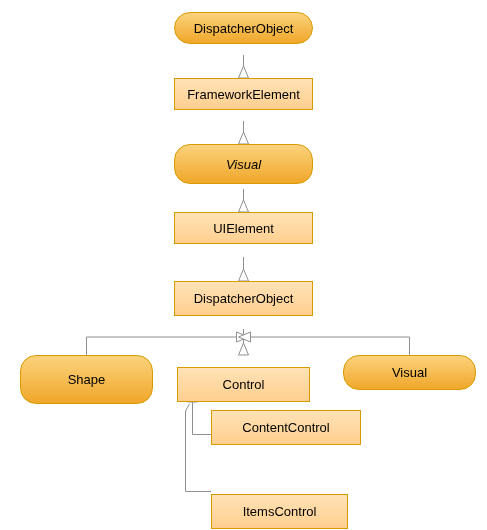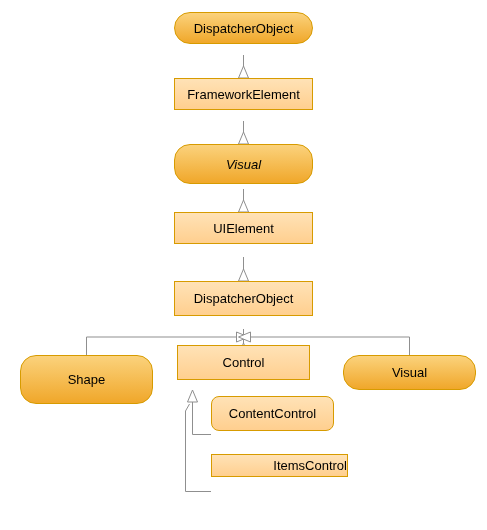--- a/index.html
+++ b/index.html
@@ -113,29 +113,29 @@
   </div>
 
   <div class="node rect" style="left:174px; top:281px; width:139px; height:35px; background:linear-gradient(#ffe2b6,#ffcf8f);">
     <span>DispatcherObject</span>
   </div>
 
   <div class="node rounded" style="left:20px; top:355px; width:133px; height:49px; background:linear-gradient(#fbd27c,#f0a72a);">
     <span>Shape</span>
   </div>
 
-  <div class="node rect" style="left:177px; top:345px; width:133px; height:35px; background:linear-gradient(#ffe2b6,#ffcf8f);">
+  <div class="node rect" style="left:177px; top:367px; width:133px; height:35px; background:linear-gradient(#ffe2b6,#ffcf8f);">
     <span>Control</span>
   </div>
 
   <div class="node rounded" style="left:343px; top:355px; width:133px; height:35px; background:linear-gradient(#fbd27c,#f0a72a);">
     <span>Visual</span>
   </div>
 
-  <div class="node rect" style="left:211px; top:396px; width:123px; height:35px; background:linear-gradient(#ffe2b6,#ffcf8f);border-radius:8px;">
+  <div class="node rect" style="left:211px; top:410px; width:150px; height:35px; background:linear-gradient(#ffe2b6,#ffcf8f);">
     <span>ContentControl</span>
   </div>
 
-  <div class="node rect" style="left:211px; top:454px; width:137px; height:23px; background:linear-gradient(#ffe2b6,#ffcf8f);justify-content:flex-end;">
+  <div class="node rect" style="left:211px; top:494px; width:137px; height:35px; background:linear-gradient(#ffe2b6,#ffcf8f);">
     <span>ItemsControl</span>
   </div>
 
 </div>
 
 </body></html>

